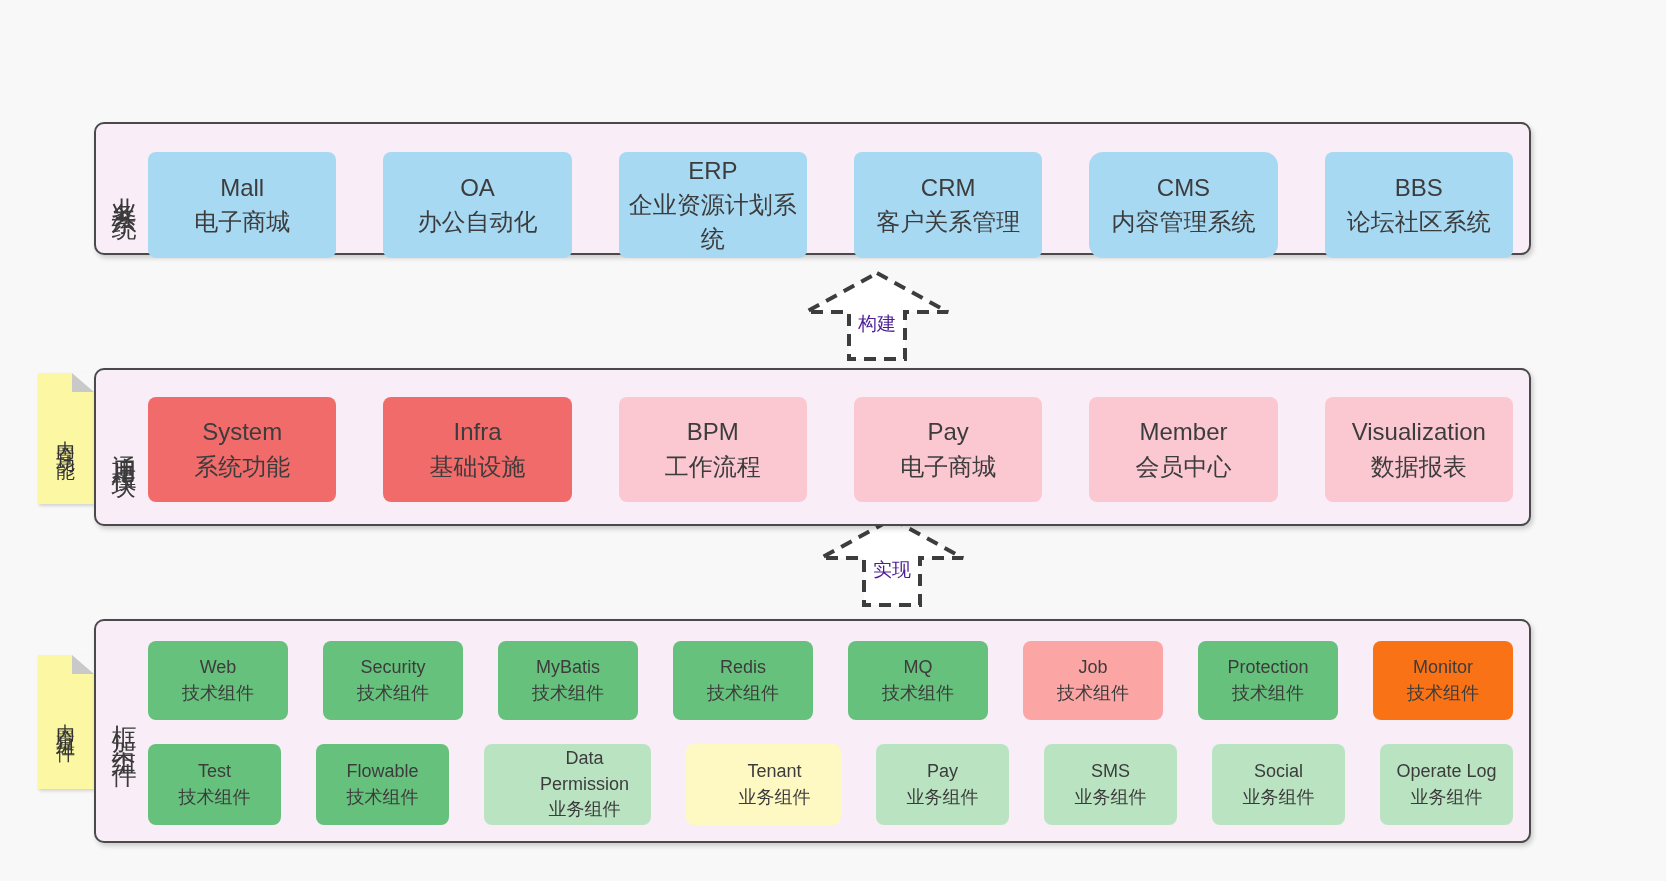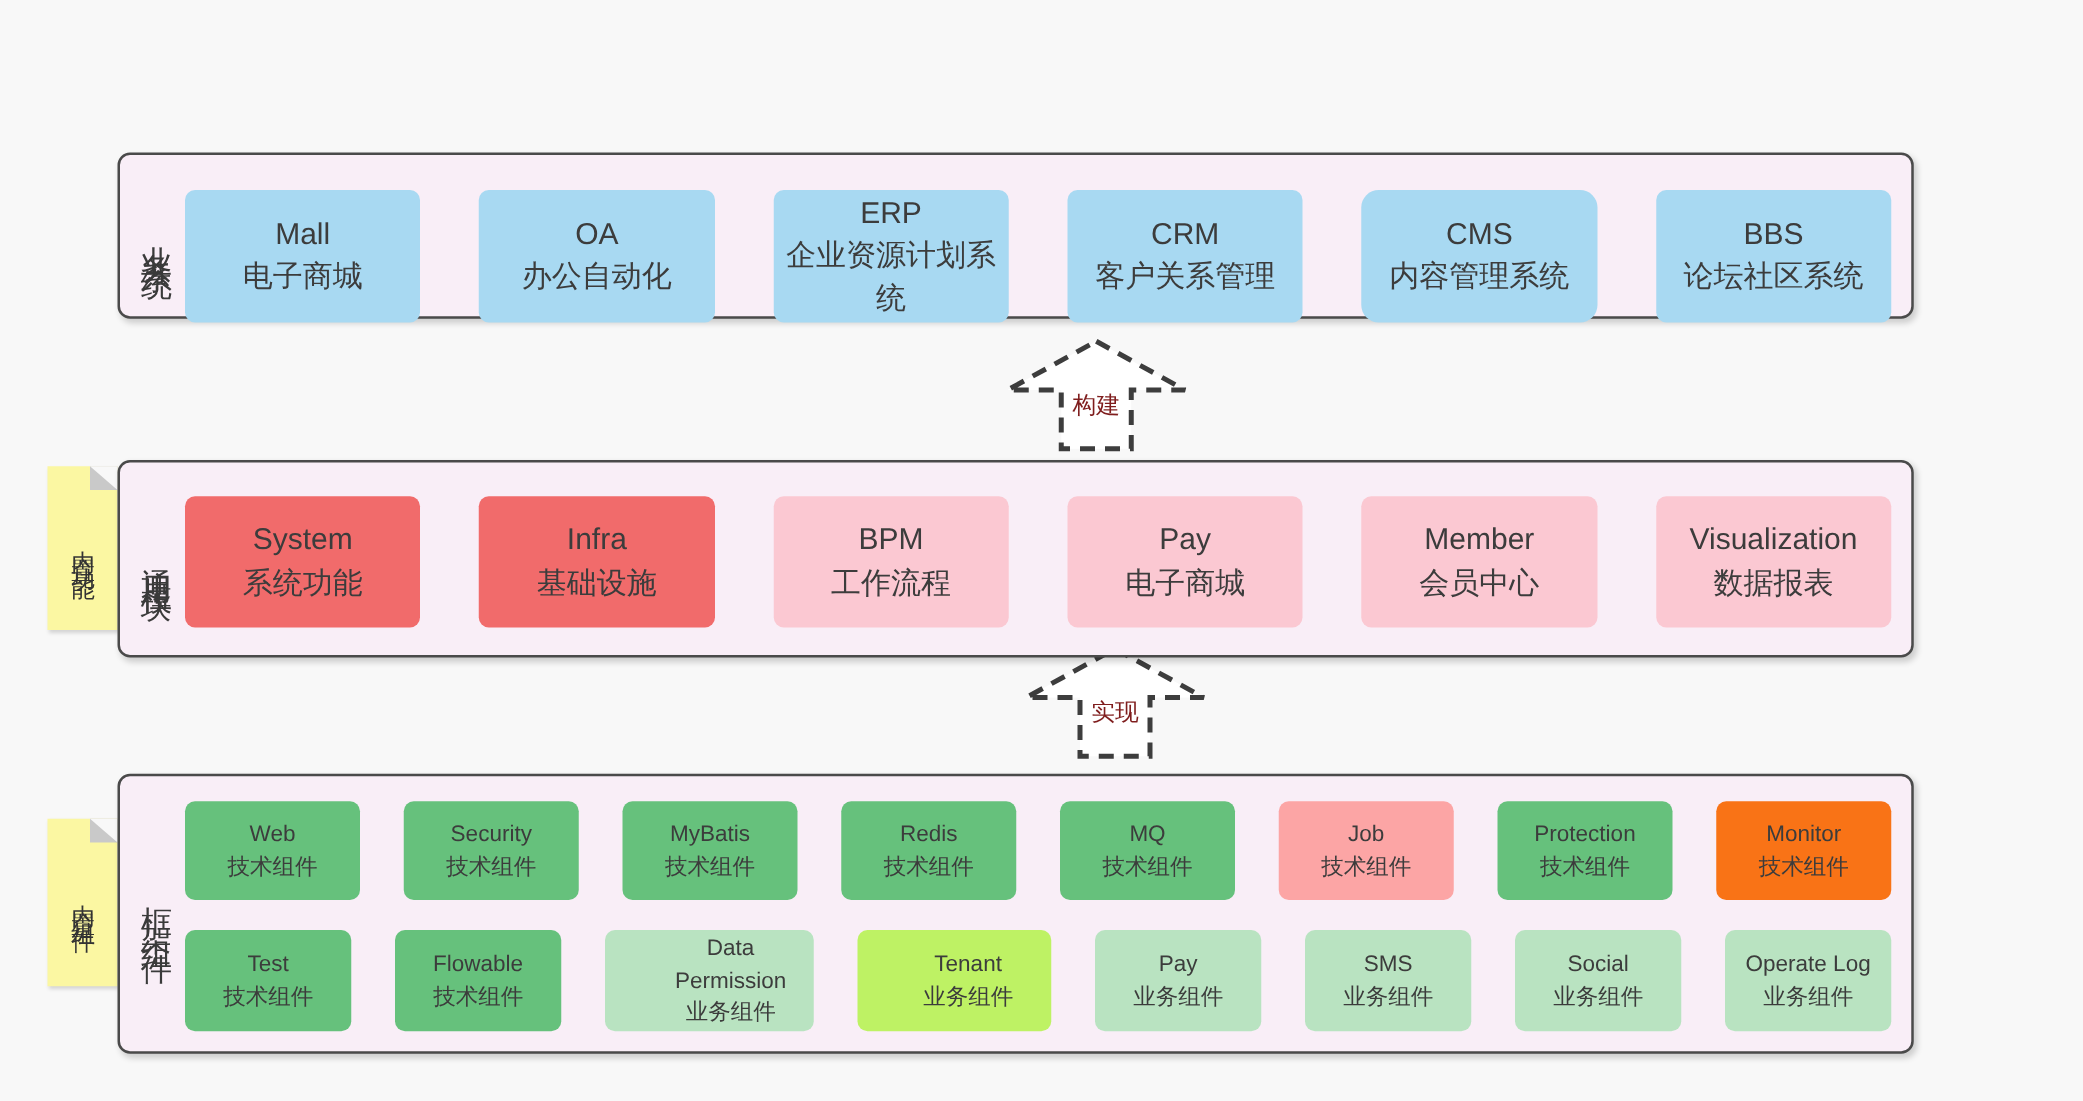--- a/index.html
+++ b/index.html
@@ -65,21 +65,21 @@
   .sticky .v-label{left:0;width:100%;}
   .sticky .v-label span{font-size:19px;letter-spacing:7px;color:#333;}
   
   .arrow{position:absolute;width:150px;height:92px;z-index:0;}
   .arrow-1{left:802px;top:270px;}
   .arrow-2{left:817px;top:516px;}
   .arrow svg{position:absolute;left:0;top:0;}
   .arrow-label{
     position:absolute;left:50%;top:40px;transform:translateX(-50%);
     background:#ffffff;padding:1px 3px;
-    font-size:19px;color:#7f1d1d;white-space:nowrap;
+    font-size:19px;color:#4c1d95;white-space:nowrap;
   }
 </style>
 </head>
 <body>
 
 <div class="canvas" style="--page-bg: #f8f8f8; --panel-bg: #f9eef7; --panel-border: #4a4a4a; --text: #3c3c3c; --sticky-bg: #fbf7a2; --sticky-fold: #c9c9c9;">
 
   <div class="sticky sticky-b">
     <div class="v-label">
       <span>内置功能</span>
@@ -218,21 +218,21 @@
             <span>技术组件</span>
           </div>
           <div class="box" style="background: rgb(102, 193, 124);">
             <span>Flowable</span>
             <span>技术组件</span>
           </div>
           <div class="box" style="background: rgb(185, 227, 193); padding-left: 40px;">
             <span>Data Permission</span>
             <span>业务组件</span>
           </div>
-          <div class="box" style="background: #bef264; padding-left: 28px;">
+          <div class="box" style="background: #fef9c3; padding-left: 28px;">
             <span>Tenant</span>
             <span>业务组件</span>
           </div>
           <div class="box" style="background: rgb(185, 227, 193);">
             <span>Pay</span>
             <span>业务组件</span>
           </div>
           <div class="box" style="background: rgb(185, 227, 193);">
             <span>SMS</span>
             <span>业务组件</span>

